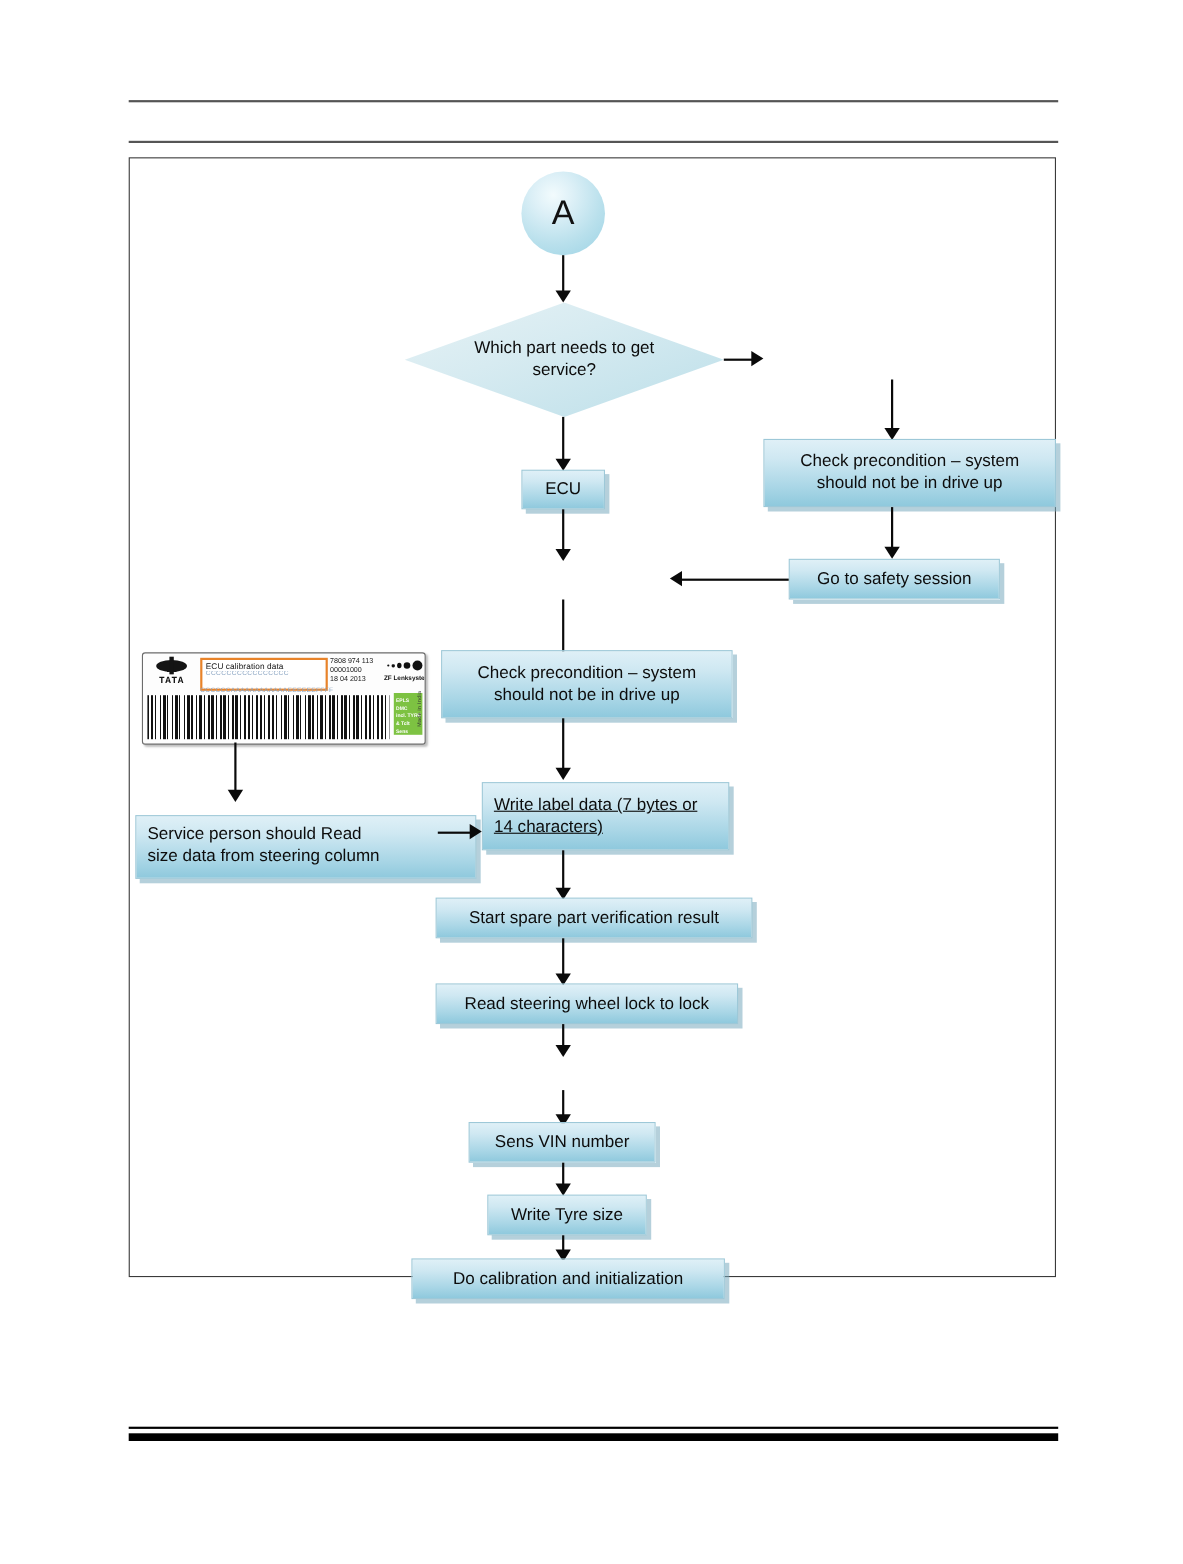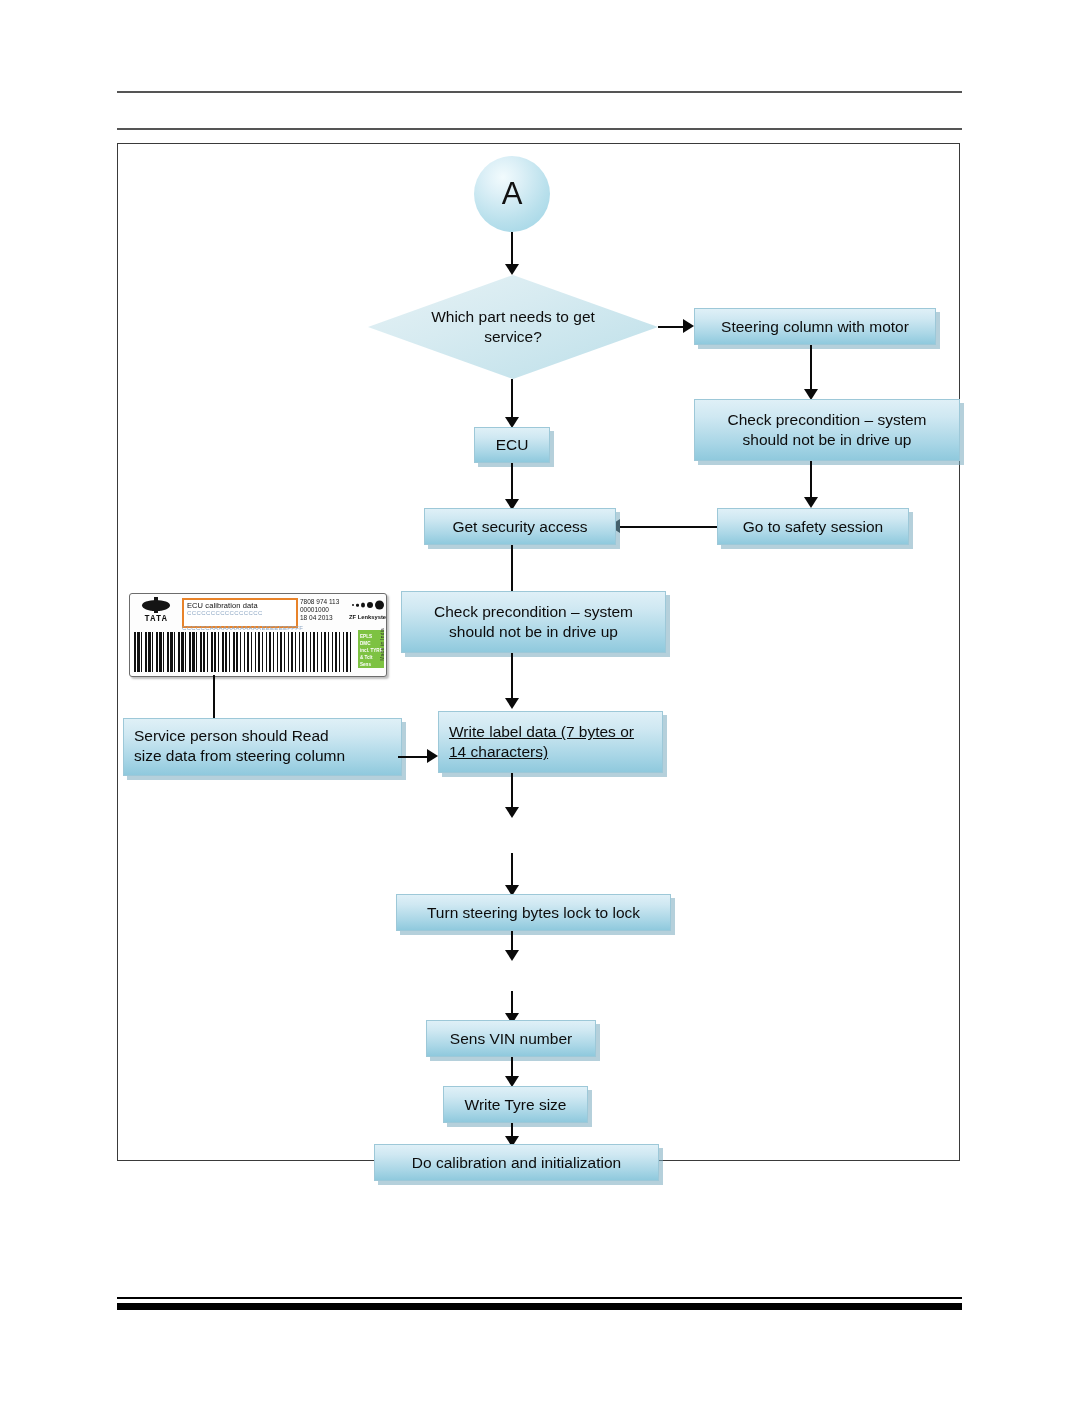--- a/index.html
+++ b/index.html
@@ -108,42 +108,36 @@
 
   <div class="hline" style="left:540px;top:182px;width:29px;"></div>
   <div class="arrow-r" style="left:565px;top:175px;"></div>
 
   <div class="pbox" style="left:356px;top:283px;width:76px;height:36px;">
     <span>ECU</span>
   </div>
   <div class="vline" style="left:393px;top:319px;height:40px;"></div>
   <div class="arrow-d" style="left:387px;top:355px;"></div>
 
-  <div class="pbox" style="left:576px;top:164px;width:242px;height:37px;">
-    <span>Steering column with motor</span>
-  </div>
   <div class="vline" style="left:692px;top:201px;height:48px;"></div>
   <div class="arrow-d" style="left:686px;top:245px;"></div>
 
   <div class="pbox" style="left:576px;top:255px;width:266px;height:62px;">
     <span>Check  precondition  –  system should not be in drive up</span>
   </div>
   <div class="vline" style="left:692px;top:317px;height:40px;"></div>
   <div class="arrow-d" style="left:686px;top:353px;"></div>
 
   <div class="pbox" style="left:599px;top:364px;width:192px;height:37px;">
     <span>Go to safety session</span>
   </div>
 
   <div class="hline" style="left:498px;top:382px;width:101px;"></div>
   <div class="arrow-l" style="left:491px;top:375px;"></div>
 
-  <div class="pbox" style="left:306px;top:364px;width:192px;height:37px;">
-    <span>Get security access</span>
-  </div>
   <div class="vline" style="left:393px;top:401px;height:69px;"></div>
   <div class="arrow-d" style="left:387px;top:466px;"></div>
 
   <div class="pbox" style="left:283px;top:447px;width:265px;height:62px;">
     <span>Check  precondition  –  system should not be in drive up</span>
   </div>
   <div class="vline" style="left:393px;top:509px;height:49px;"></div>
   <div class="arrow-d" style="left:387px;top:554px;"></div>
 
   <div id="label-photo" style="left:11px;top:449px;">
@@ -170,39 +164,42 @@
     <div class="lp-barcode"></div>
     <div class="lp-green">EPLS DMC
 incl. TYRE
 &amp; Tclt Sens</div>
     <div class="lp-made">Made in India</div>
   </div>
 
   <div class="vline" style="left:95px;top:531px;height:47px;"></div>
   <div class="arrow-d" style="left:89px;top:574px;"></div>
 
-  <div class="pbox just" style="left:5px;top:574px;width:279px;height:58px;">
+  <div class="pbox just" style="left:5px;top:597px;width:310px;height:58px;">
     <span>Service   person   should   Read</span>
     <span>size data from steering column</span>
   </div>
 
   <div class="hline" style="left:280px;top:612px;width:33px;"></div>
   <div class="arrow-r" style="left:309px;top:605px;"></div>
 
   <div class="pbox left" style="left:320px;top:567px;width:225px;height:62px;text-decoration:underline;">
     <span>Write label data (7 bytes or 14 characters)</span>
   </div>
   <div class="vline" style="left:393px;top:629px;height:38px;"></div>
   <div class="arrow-d" style="left:387px;top:663px;"></div>
 
+  <div class="pbox" style="left:278px;top:672px;width:288px;height:37px;">
+    <span>Start spare part verification result</span>
+  </div>
   <div class="vline" style="left:393px;top:709px;height:36px;"></div>
   <div class="arrow-d" style="left:387px;top:741px;"></div>
 
   <div class="pbox" style="left:278px;top:750px;width:275px;height:37px;">
-    <span>Turn steering bytes lock to lock</span>
+    <span>Read steering wheel lock to lock</span>
   </div>
   <div class="vline" style="left:393px;top:787px;height:23px;"></div>
   <div class="arrow-d" style="left:387px;top:806px;"></div>
 
   <div class="vline" style="left:393px;top:847px;height:26px;"></div>
   <div class="arrow-d" style="left:387px;top:869px;"></div>
 
   <div class="pbox" style="left:308px;top:876px;width:170px;height:37px;">
     <span>Sens VIN number</span>
   </div>

